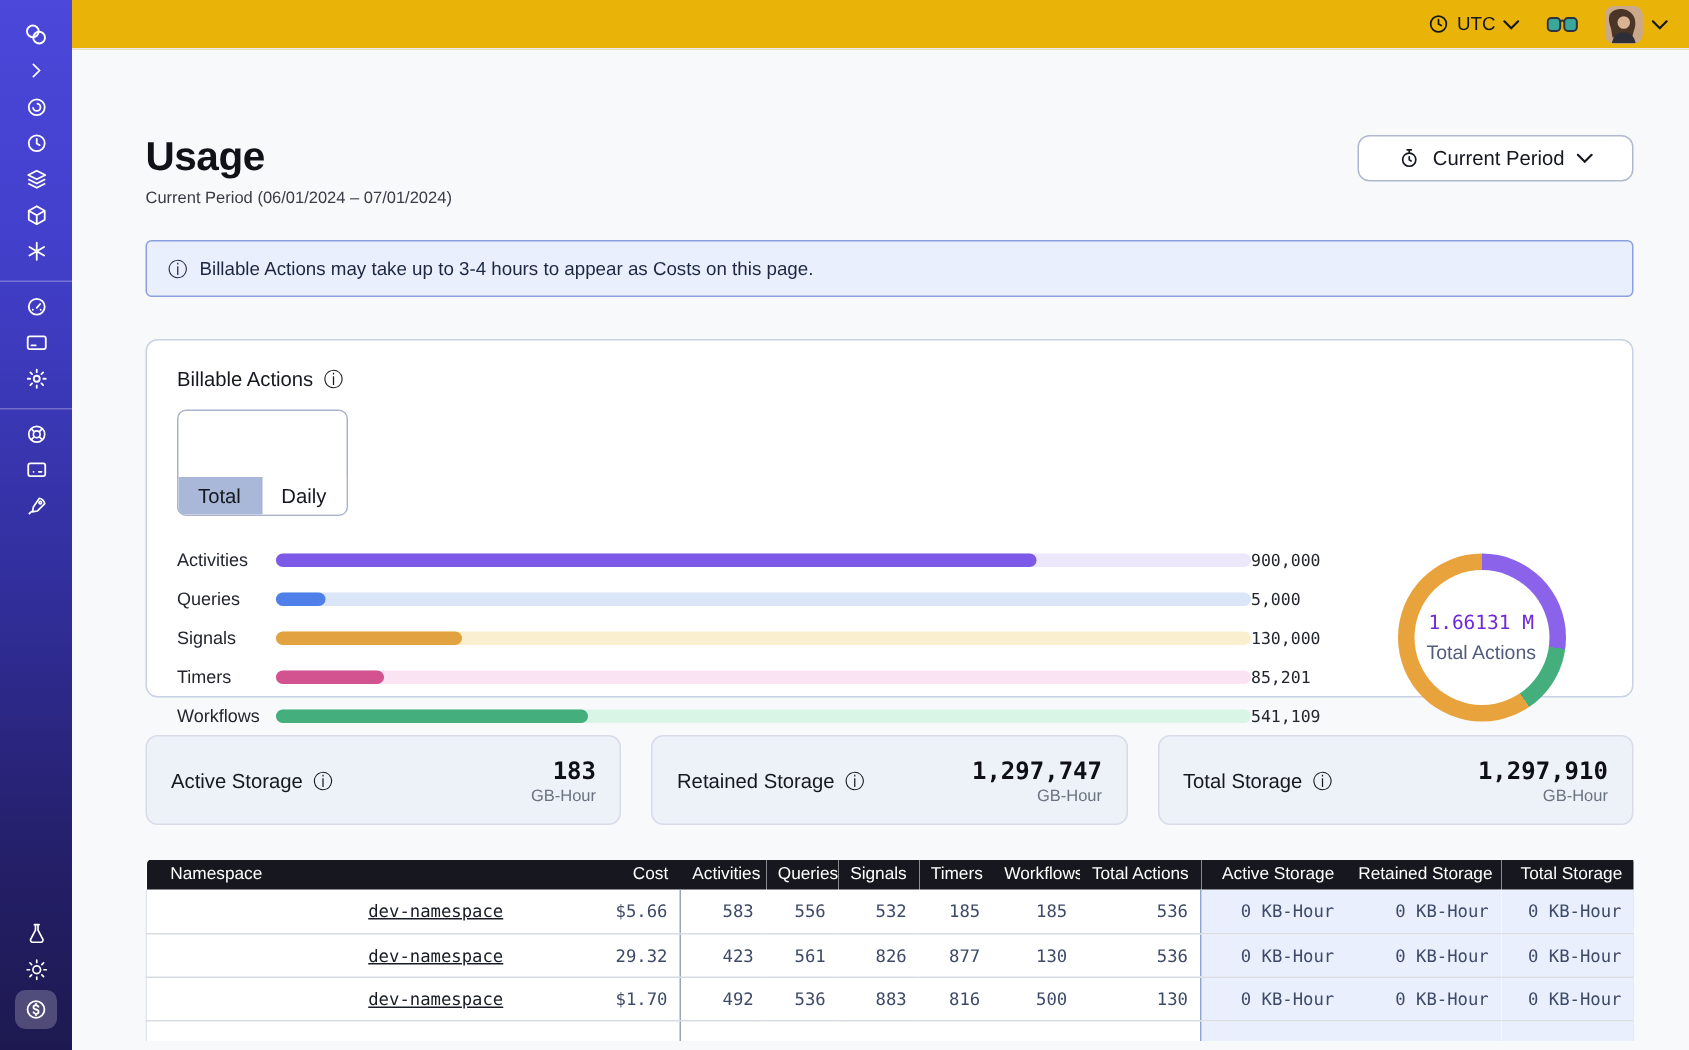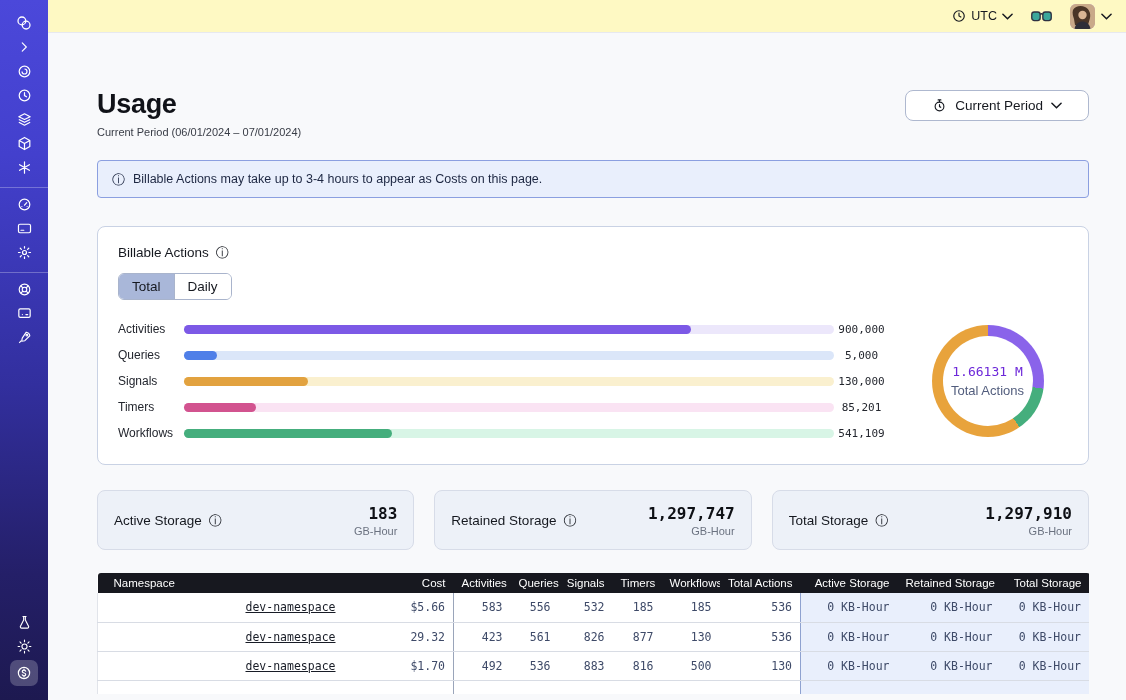--- a/index.html
+++ b/index.html
@@ -12,21 +12,21 @@
     display:flex;flex-direction:column;align-items:center;padding:13px 0 10px;}
   .side-icon{width:26px;height:20px;display:flex;align-items:center;justify-content:center;
     margin-bottom:4px;color:#fff;cursor:pointer;flex:0 0 auto;}
   .side-icon svg{display:block;}
   .side-div{width:100%;border:none;border-top:1px solid rgba(255,255,255,.28);margin:6px 0;}
   .side-spacer{flex:1;}
   .side-icon.selected{background:rgba(255,255,255,.22);border-radius:7px;width:28px;height:26px;}
 
   
   .main{margin-left:48px;height:700px;}
-  .topbar{height:33px;background:#fef9c3;border-bottom:1px solid #e7e9ef;
+  .topbar{height:33px;background:#eab308;border-bottom:1px solid #e7e9ef;
     display:flex;align-items:center;justify-content:flex-end;gap:18px;padding-right:14px;}
   .tz-btn{display:flex;align-items:center;gap:5px;font-size:12.5px;color:#15181f;cursor:pointer;}
   .avatar-group{display:flex;align-items:center;gap:6px;cursor:pointer;}
   .avatar{width:25px;height:25px;border-radius:6px;overflow:hidden;
     background:linear-gradient(160deg,#cdb3e0 0%,#b99bd0 100%);position:relative;}
   .avatar svg{position:absolute;left:0;top:0;}
 
   
   .content{padding:0 37px 0 49px;}
   .header-row{display:flex;justify-content:space-between;align-items:flex-start;margin-top:55px;}
@@ -37,31 +37,31 @@
 
   .banner{margin-top:22px;background:#e9effc;border:1px solid #8b9fe0;border-radius:4px;
     padding:11px 14px;font-size:12.5px;color:#1d2742;display:flex;gap:8px;align-items:center;}
   .info-glyph{font-style:normal;font-size:13px;line-height:1;}
 
   .card{margin-top:28px;background:#fff;border:1px solid #c9d2e4;border-radius:8px;
     padding:18px 20px;height:239px;}
   .card-title{font-size:13.5px;font-weight:500;color:#15181f;display:flex;align-items:center;gap:7px;}
   .tabs{margin-top:13px;display:inline-flex;border:1px solid #a9b4cc;border-radius:6px;overflow:hidden;}
   .tab{padding:5px 13px;font-size:13.5px;background:#fff;color:#15181f;border:none;cursor:pointer;
-    font-family:"Liberation Sans",sans-serif;}
+    font-family:"Liberation Sans",sans-serif;margin-top:44px;}
   .tab + .tab{border-left:1px solid #a9b4cc;}
   .tab.active{background:#a9b7d9;}
 
   .billable-body{display:flex;margin-top:16px;align-items:center;}
   .bars{flex:0 0 771px;}
   .bar-row{display:flex;align-items:center;height:26px;}
   .bar-label{width:66px;font-size:12px;color:#23262e;}
   .bar-track{width:650px;height:9px;border-radius:5px;position:relative;}
   .bar-fill{position:absolute;left:0;top:0;height:9px;border-radius:5px;}
-  .bar-value{width:55px;text-align:center;font-family:"DejaVu Sans Mono",monospace;
+  .bar-value{width:55px;text-align:left;font-family:"DejaVu Sans Mono",monospace;
     font-size:11px;color:#23262e;}
   .donut-wrap{flex:1;display:flex;align-items:center;justify-content:center;}
   .donut{width:112px;height:112px;border-radius:50%;position:relative;margin-left:18px;}
   .donut-hole{position:absolute;inset:11px;background:#fff;border-radius:50%;
     display:flex;flex-direction:column;align-items:center;justify-content:center;}
   .donut-total{font-family:"DejaVu Sans Mono",monospace;font-size:13px;color:#6d28d9;}
   .donut-sub{font-size:13px;color:#525d7d;margin-top:4px;}
 
   .storage-row{display:flex;gap:20px;margin-top:25px;}
   .storage-card{flex:1;background:#edf1f8;border:1px solid #d7dce8;border-radius:8px;

